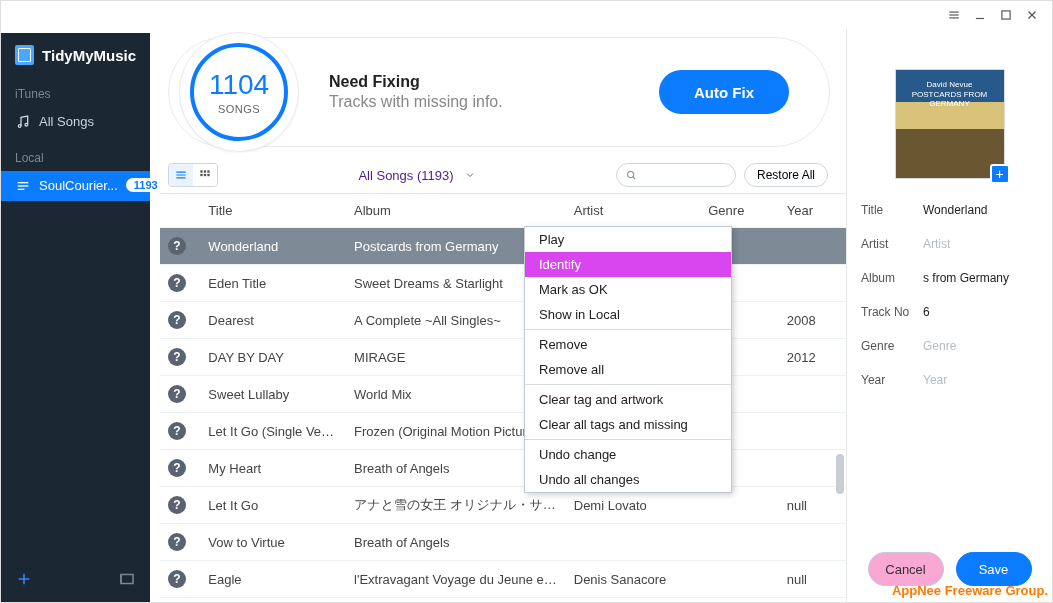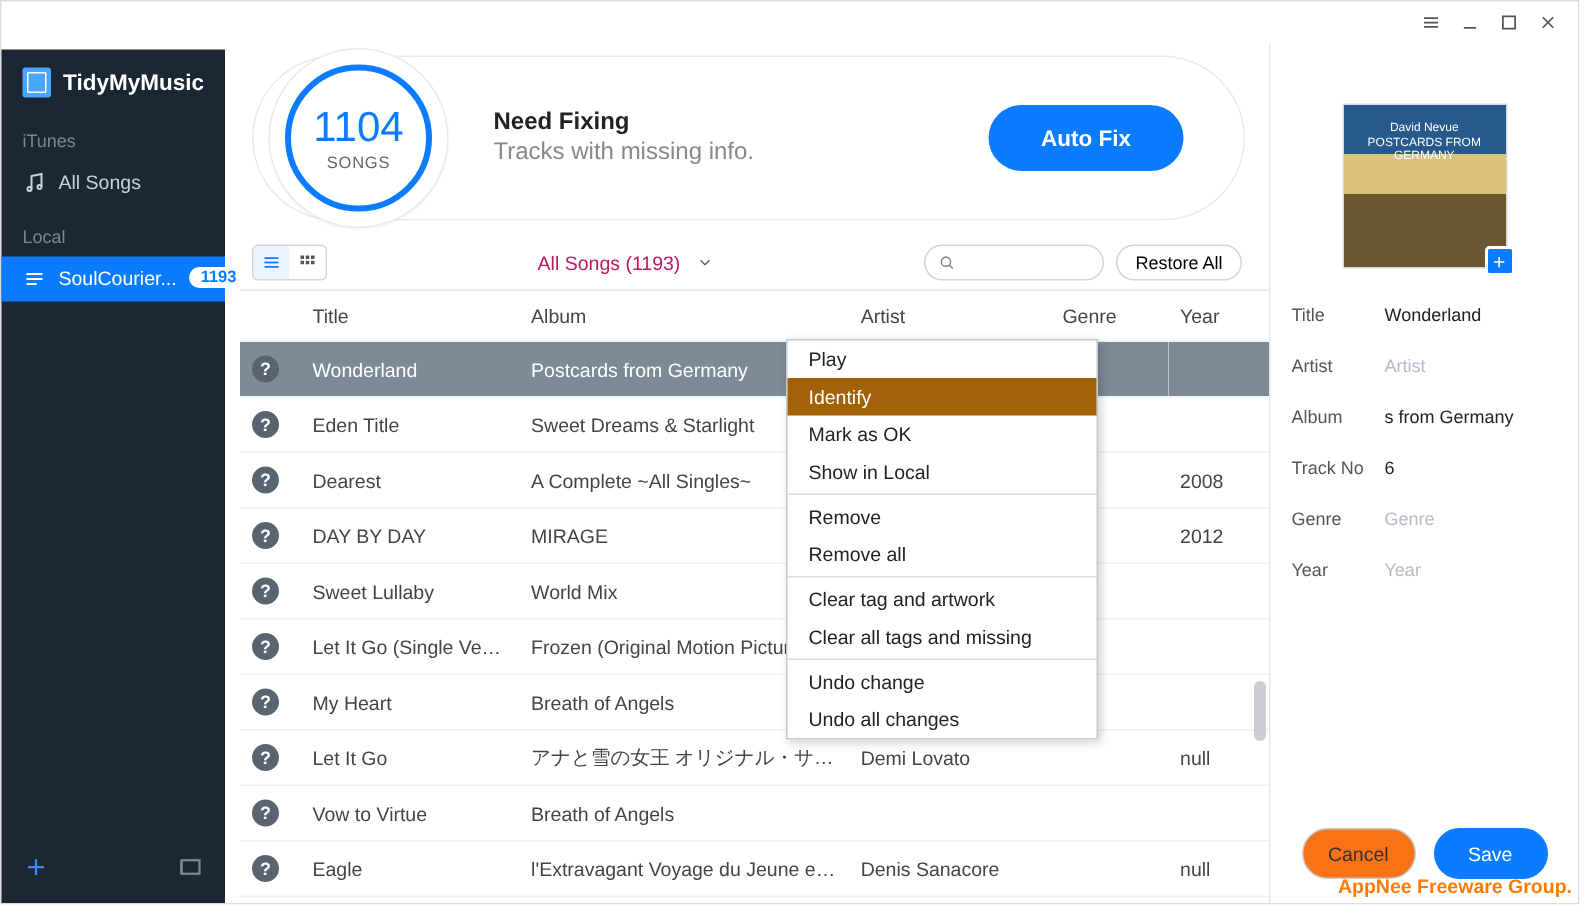--- a/index.html
+++ b/index.html
@@ -43,21 +43,21 @@
   .status-sub { font-size: 16px; color:#888; margin-top:2px; }
   .autofix { background:#0b7cff; color:#ffffff; border:none; border-radius: 28px; height:44px; width: 130px; font-size:15px; font-weight:600; cursor:pointer; }
 
   
   .list-toolbar { display:flex; align-items:center; gap: 8px; padding: 4px 18px 6px 8px; }
   .view-toggle { display:flex; border:1px solid #cfd6dd; border-radius:4px; overflow:hidden; }
   .vt-btn { width:24px; height:22px; display:flex; align-items:center; justify-content:center; background:#fff; cursor:pointer; }
   .vt-btn.active { background:#eaf3ff; color:#0b7cff; }
   .vt-btn svg { width:14px; height:14px; }
   .tb-spacer { flex:1; }
-  .filter-select { display:flex; align-items:center; gap:10px; font-size:13px; color:#be185d; cursor:pointer; }
+  .filter-select { display:flex; align-items:center; gap:10px; font-size:13px; color:#4c1d95; cursor:pointer; }
   .chev { width:12px; height:12px; }
   .search-box { border:1px solid #cfd6dd; border-radius:14px; height:24px; width:120px; display:flex; align-items:center; padding:0 8px; }
   .search-box input { border:none; outline:none; width:100%; font-size:12px; background:transparent; }
   .restore-btn { border:1px solid #cfd6dd; background:#fff; border-radius:14px; height:24px; padding:0 12px; font-size:12px; cursor:pointer; }
 
   
   .table-wrap { flex:1; overflow:hidden; border-top:1px solid #e2e6ea; position:relative; }
   table.songs { width:100%; border-collapse:collapse; table-layout:fixed; }
   .songs th, .songs td { text-align:left; font-size:13px; padding: 9px 8px; border-bottom:1px solid #eef1f4; white-space:nowrap; overflow:hidden; text-overflow:ellipsis; }
   .songs th { color:#444; font-weight:500; background:#fff; }
@@ -67,35 +67,35 @@
   .col-artist { width: 120px; }
   .col-genre  { width: 70px; }
   .col-year   { width: 60px; }
   .songs td { color:#444; }
   tr.selected td { background:#7e8a96; color:#fff; }
   .q-icon { width:18px; height:18px; border-radius:50%; background:#5a6470; color:#fff; display:inline-flex; align-items:center; justify-content:center; font-size:12px; font-weight:700; }
 
   
   .ctx-menu { position:absolute; top: 32px; left: 364px; width: 208px; background:#fff; border:1px solid #c3cad1; box-shadow: 2px 2px 6px rgba(0,0,0,.18); z-index:50; }
   .ctx-item { font-size:13px; padding:5px 14px; color:#222; cursor:pointer; }
-  .ctx-item.selected { background:#a16207; color:#fff; }
+  .ctx-item.selected { background:#d946ef; color:#fff; }
   .ctx-sep { height:1px; background:#d8dde2; margin:2px 0; }
 
   
   .details { width: 206px; border-left:1px solid #e5e9ec; display:flex; flex-direction:column; padding: 40px 14px 10px; }
   .art { width: 110px; height: 110px; margin: 0 auto 14px; background: linear-gradient(#275a8a,#275a8a 30%, #d9c37a 30%, #d9c37a 55%, #6a5630 55%); border:1px solid #d5dade; position:relative; }
   .art-title { position:absolute; top:10px; left:0; right:0; text-align:center; color:#fff; font-size:8px; line-height:1.2; }
   .art-plus { position:absolute; bottom:-6px; right:-6px; width:20px; height:20px; background:#0b7cff; color:#fff; border:2px solid #fff; border-radius:3px; display:flex; align-items:center; justify-content:center; font-size:14px; cursor:pointer; }
   .detail-row { display:flex; align-items:center; font-size:12px; margin: 10px 0; }
   .detail-row .lbl { width: 62px; color:#555; }
   .detail-row .val { flex:1; color:#222; }
   .detail-row .val.placeholder { color:#b4bcc4; }
   .btn-row { margin-top:auto; display:flex; gap:12px; justify-content:center; padding-bottom:6px; }
   .btn { border-radius:18px; height:34px; width:76px; font-size:13px; cursor:pointer; }
-  .btn.cancel { background:#f97316; border:1px solid #c3cad1; color:#333; }
+  .btn.cancel { background:#f9a8d4; border:1px solid #c3cad1; color:#333; }
   .btn.save { background:#0b7cff; border:1px solid #0b7cff; color:#fff; }
 
   .watermark { position:absolute; right:4px; bottom:4px; font-size:13px; font-weight:800; color:#ff7a00; text-shadow:1px 1px 0 #fff; pointer-events:none; }
 
   
   .scroll-track { position:absolute; right:0; top:0; bottom:0; width:12px; }
   .scroll-thumb { position:absolute; right:2px; top:260px; width:8px; height:40px; background:#c8ced4; border-radius:4px; }
 </style>
 </head>
 <body>

